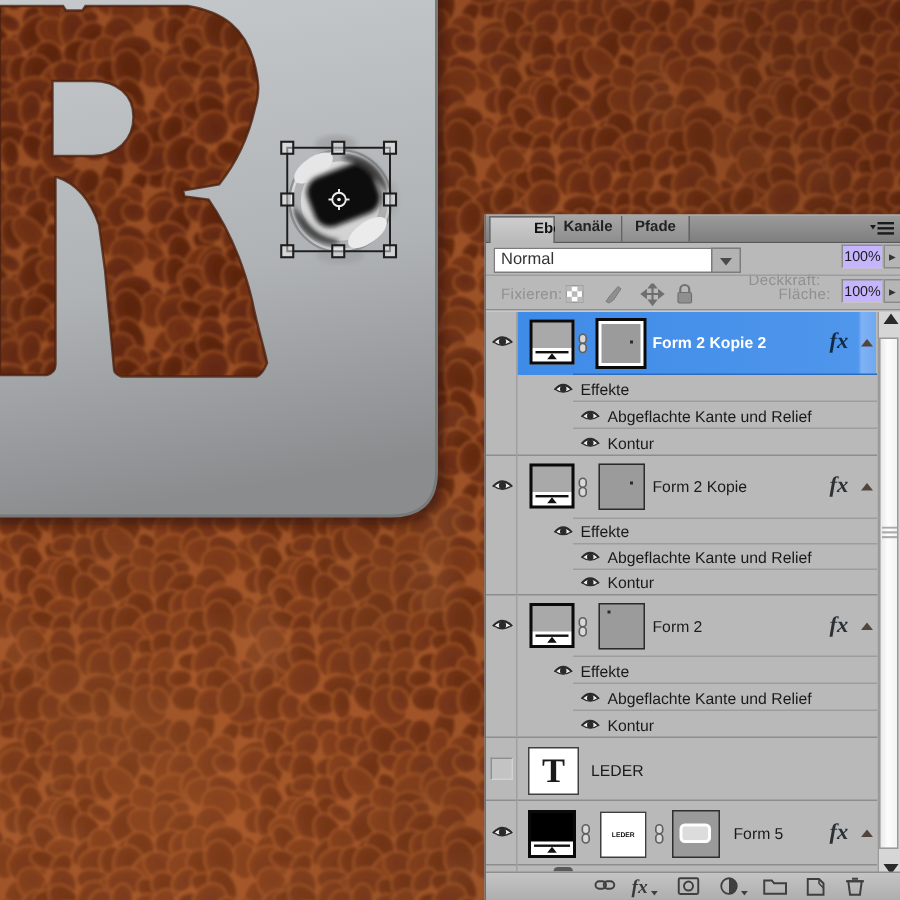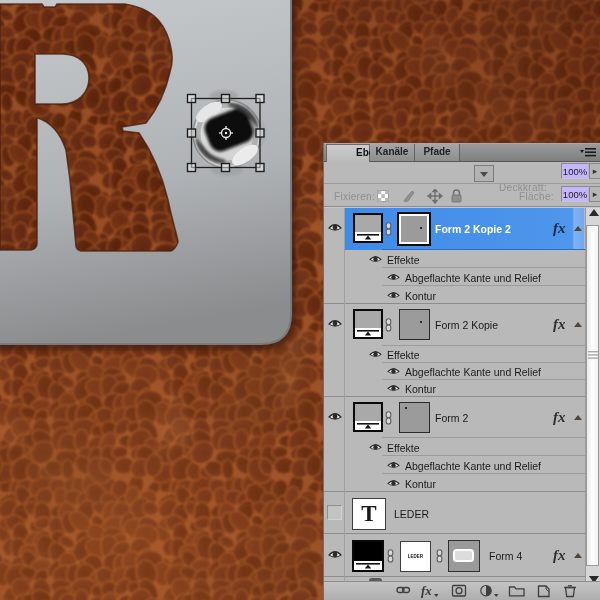--- a/index.html
+++ b/index.html
@@ -371,20 +371,23 @@
   <div class="abs" style="left:91px;top:1px;width:45px;height:17px;background:linear-gradient(#a6a6a6,#8e8e8e);
        border-right:1px solid #626262;box-sizing:border-box;
        font-size:10px;font-weight:bold;color:#222;text-align:center;line-height:16px;">Pfade</div>
   <svg class="abs" style="left:255px;top:3px;" width="18" height="13">
     <path d="M1,4 l4,0 l-2,3 z" fill="#1a1a1a"></path>
     <rect x="6" y="2" width="11" height="1.6" fill="#1a1a1a"></rect>
     <rect x="6" y="5.4" width="11" height="1.6" fill="#1a1a1a"></rect>
     <rect x="6" y="8.8" width="11" height="1.6" fill="#1a1a1a"></rect>
   </svg>
 
+  <div class="abs" style="left:5px;top:22px;width:150px;height:17px;background:#fff;
+       border:1px solid #7c7c7c;box-sizing:border-box;font-size:11px;color:#333;
+       line-height:15px;padding-left:4px;">Normal</div>
   <div class="abs" style="left:150px;top:22px;width:20px;height:17px;background:#b3b3b3;
        border:1px solid #7c7c7c;box-sizing:border-box;"></div>
   <div class="abs" style="left:156px;top:29px;width:0;height:0;border-left:4px solid transparent;
        border-right:4px solid transparent;border-top:5px solid #4a4a4a;"></div>
   <div class="lbl abs" style="left:175px;top:25px;width:60px;margin-top:14px;">Deckkraft:</div>
   <div class="fld" style="left:237px;top:20px;width:28px;height:16px;line-height:15px;">100%</div>
   <div class="btn" style="left:265px;top:20px;width:12px;height:16px;font-size:9px;
        line-height:14px;text-align:center;">▸</div>
   <div class="rowsep" style="left:0;top:40px;width:277px;"></div>
 
@@ -612,21 +615,21 @@
         <rect x="2.2" y="0.8" width="4.6" height="6" rx="2.3"></rect>
         <rect x="2.2" y="7" width="4.6" height="6" rx="2.3"></rect>
         </g>
     </svg>
     <div class="abs" style="left:124px;top:332px;width:32px;height:32px;background:#9a9a9a;
          border:1.5px solid #2f2f2f;box-sizing:border-box;">
       <svg width="29" height="29">
           <rect x="5" y="9" width="19" height="11" rx="2.5" fill="#dcdcdc" stroke="#fdfdfd" stroke-width="2"></rect>
         </svg>
     </div>
-    <div class="ltext" style="left:165px;top:342px;">Form 4</div>
+    <div class="ltext" style="left:165px;top:342px;">Form 5</div>
     <div class="fx" style="left:229px;top:339px;">fx</div>
     <div class="tri" style="left:250px;top:345px;"></div>
     <div class="grpsep" style="left:0;top:368px;width:261px;"></div>
     <div class="abs" style="left:45px;top:370px;width:13px;height:3px;border-radius:6px 6px 0 0;background:#5a5a5a;"></div>
   </div>
   <div class="abs" style="left:20px;top:65px;width:1px;height:373px;background:#a0a0a0;"></div>
 
   <div class="abs" style="left:261px;top:65px;width:15px;height:376px;background:#d6d6d6;
        border-left:1px solid #9a9a9a;box-sizing:border-box;"></div>
   <div class="abs" style="left:263px;top:66px;width:0;height:0;border-left:5px solid transparent;

